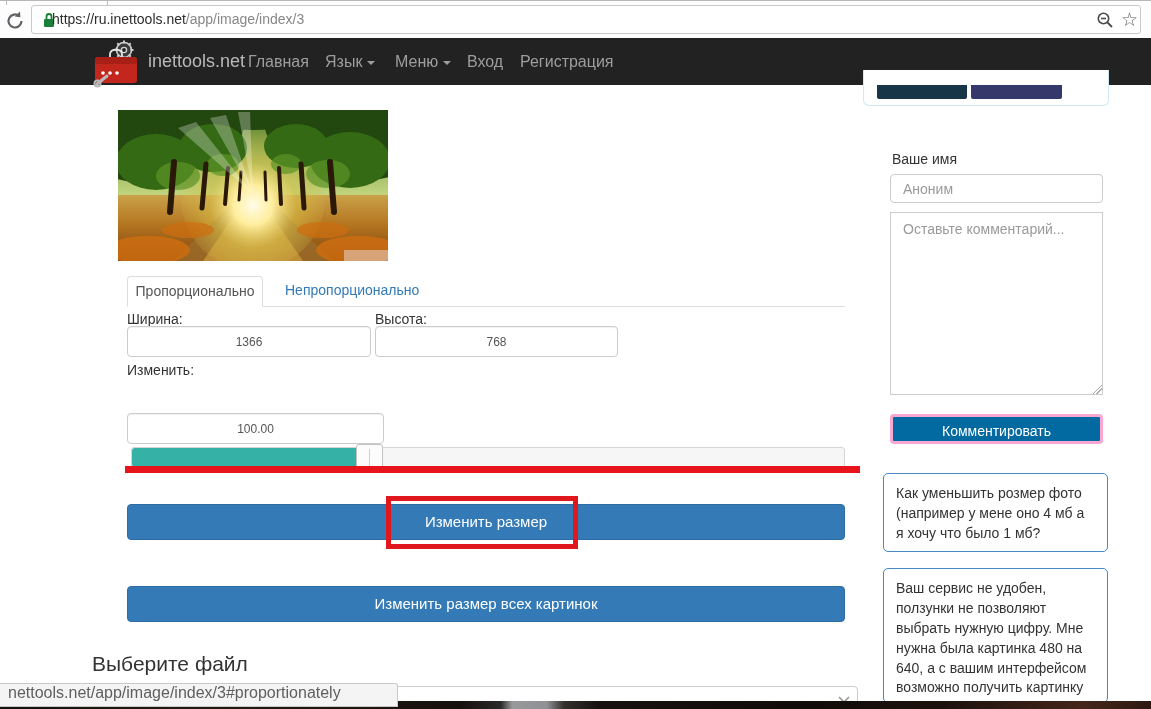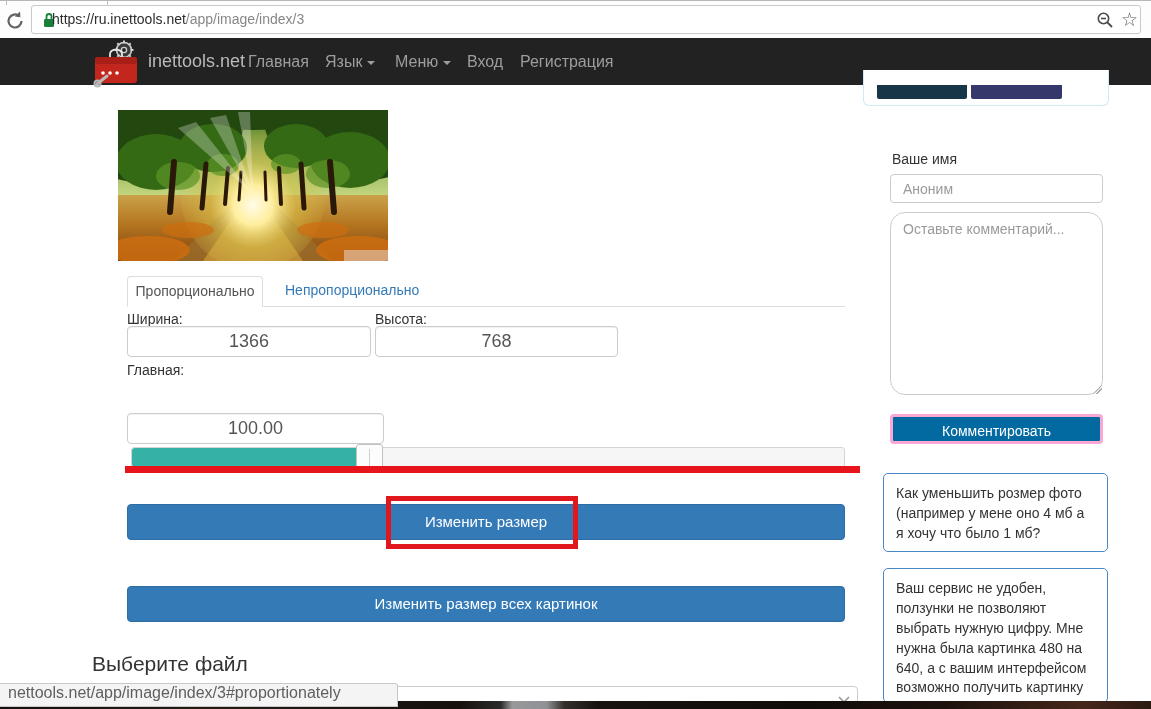--- a/index.html
+++ b/index.html
@@ -27,21 +27,21 @@
            border-left:4px solid transparent; border-right:4px solid transparent; border-top:4px solid #9d9d9d; }
 
   
   .photo { left:118px; top:110px; width:270px; height:151px; }
   .tabs-underline { left:127px; top:306px; width:718px; height:1px; background:#ddd; }
   .tab-active { left:127px; top:276px; width:136px; height:31px; background:#fff; border:1px solid #ddd; border-bottom:1px solid #fff;
                 border-radius:4px 4px 0 0; text-align:center; line-height:29px; font-size:14px; color:#555; cursor:pointer; z-index:2; }
   .tab-inactive { left:271px; top:276px; height:31px; line-height:29px; font-size:14px; color:#337ab7; padding:0 14px; cursor:pointer; }
   .fld-label { font-size:14px; font-weight:normal; color:#333; }
   .fld-input { height:31px; border:1px solid #ccc; border-radius:4px; background:#fff; text-align:center;
-               font-size:18px; color:#555; font-family:"Liberation Sans",sans-serif; box-shadow:inset 0 1px 1px rgba(0,0,0,.06); }
+               font-size:12px; color:#555; font-family:"Liberation Sans",sans-serif; box-shadow:inset 0 1px 1px rgba(0,0,0,.06); }
 
   .slider-track { left:131px; top:447px; width:714px; height:21px; background:#f6f6f6; border:1px solid #d5d5d5; border-radius:3px; cursor:pointer; }
   .slider-fill { left:0; top:0; height:19px; background:#35b2a5; border-right:1px solid #2aa295; border-radius:3px 0 0 3px; }
   .slider-handle { left:356px; top:444px; width:27px; height:26px; background:#fcfcfc; border:1px solid #c2c2c2; border-radius:3px; cursor:grab; z-index:2; }
   .slider-handle::after { content:""; position:absolute; left:12px; top:4px; width:1px; height:17px; background:#d0d0d0; }
   .red-line { left:125px; top:466px; width:735px; height:7px; background:#e8141c; z-index:3; }
 
   .big-btn { left:127px; width:718px; height:36px; background:#337ab7; border:1px solid #2e6da4; border-radius:4px;
              color:#fff; font-size:15px; text-align:center; line-height:34px; cursor:pointer; }
   .red-rect { left:386px; top:496px; width:192px; height:53px; border:5px solid #e0181e; z-index:4; background:transparent; }
@@ -57,21 +57,21 @@
      background:linear-gradient(90deg,#16110e 0%,#221a13 18%,#17110d 40%,#2a2a2a 43.5%,#98999b 44.5%,#8f9194 47.5%,#33302c 49%,#171210 52%,#100c0a 70%,#1c120d 82%,#45261a 94%,#2c1a12 100%); }
 
   
   .share-panel { left:863px; top:70px; width:246px; height:36px; border:1px solid #cfe9f5; border-top:none; border-radius:0 0 6px 6px; background:#fff; }
   .share-btn1 { left:877px; top:85px; width:90px; height:14px; background:#173648; border-radius:0 0 2px 2px; cursor:pointer; }
   .share-btn2 { left:971px; top:85px; width:91px; height:14px; background:#34386a; border-radius:0 0 2px 2px; cursor:pointer; }
 
   .name-label { left:892px; top:151px; font-size:14px; font-weight:normal; color:#333; }
   .name-input { left:890px; top:174px; width:213px; height:29px; border:1px solid #ccc; border-radius:4px; padding:0 12px;
                 font-size:14px; color:#555; font-family:"Liberation Sans",sans-serif; }
-  .comment-area { left:890px; top:212px; width:213px; height:183px; border:1px solid #ccc; border-radius:15px; padding:8px 12px;
+  .comment-area { left:890px; top:212px; width:213px; height:183px; border:1px solid #ccc; border-radius:0; padding:8px 12px;
                   font-size:14px; color:#555; font-family:"Liberation Sans",sans-serif; resize:none; }
   .resize-grip { left:1092px; top:384px; width:10px; height:10px; z-index:2;
      background:linear-gradient(135deg,transparent 0 50%,#aaa 50% 57%,transparent 57% 68%,#aaa 68% 75%,transparent 75%); cursor:nwse-resize; }
   .submit-btn { left:890px; top:414px; width:213px; height:30px; background:#0369a1; border:3px solid #f9a8d4; border-radius:4px;
                 color:#fff; font-size:14px; text-align:center; line-height:28px; cursor:pointer; }
   .comment-box { left:883px; width:225px; border:1px solid #4788c7; border-radius:5px; background:#fff;
                  padding:10px 12px; font-size:14px; color:#333; line-height:1.42; }
   .comment-1 { top:473px; height:79px; }
   .comment-2 { top:568px; height:135px; z-index:4; }
 
@@ -214,21 +214,21 @@
 </div>
 
 <div class="abs tabs-underline"></div>
 <div class="abs tab-active">Пропорционально</div>
 <div class="abs tab-inactive">Непропорционально</div>
 
 <div class="abs fld-label" style="left:127px; top:311px">Ширина:</div>
 <input class="abs fld-input" style="left: 127px; top: 326px; width: 244px;" value="1366">
 <div class="abs fld-label" style="left:375px; top:311px">Высота:</div>
 <input class="abs fld-input" style="left: 375px; top: 326px; width: 243px;" value="768">
-<div class="abs fld-label" style="left:127px; top:362px">Главная:</div>
+<div class="abs fld-label" style="left:127px; top:362px">Изменить:</div>
 <input class="abs fld-input" style="left: 127px; top: 377px; width: 257px; margin-top: 36px;" value="100.00">
 
 <div class="abs slider-track">
   <div class="abs slider-fill" style="width: 32%;"></div>
 </div>
 <div class="abs slider-handle"></div>
 <div class="abs red-line"></div>
 
 <div class="abs big-btn" style="top:504px">Изменить размер</div>
 <div class="abs red-rect"></div>

